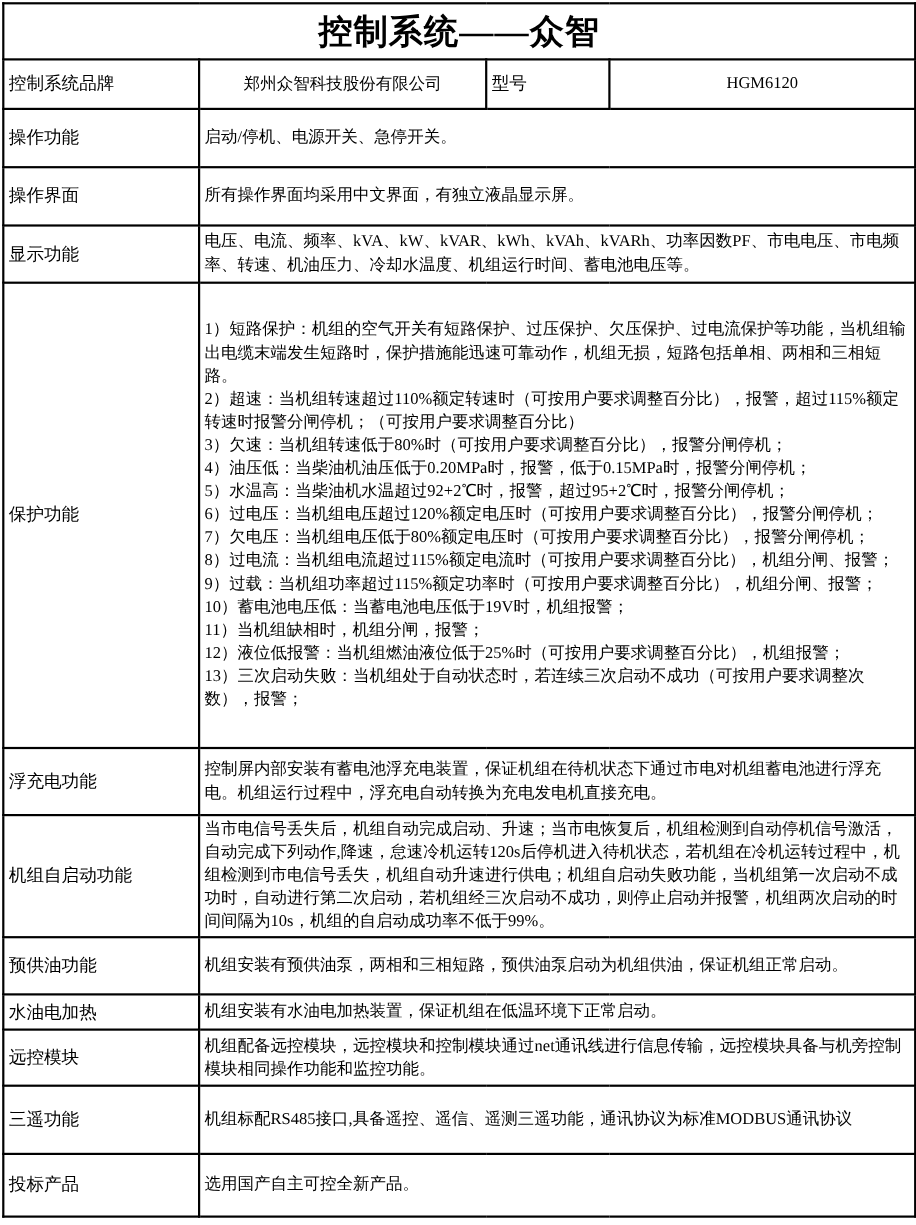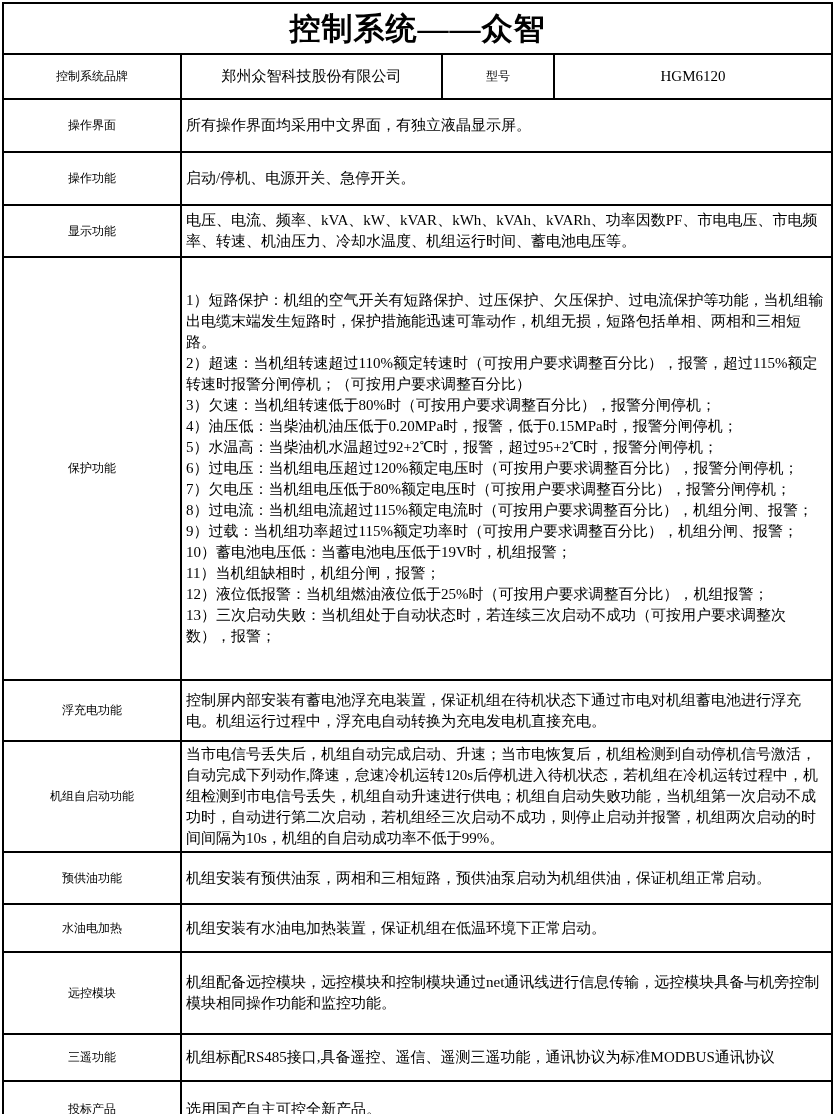--- a/index.html
+++ b/index.html
@@ -29,22 +29,22 @@
     padding: 2px 4px;
   }
   td.title-cell {
     text-align: center;
     font-weight: bold;
     font-size: 31px;
     letter-spacing: 1px;
     border: 3px solid #000000;
   }
   td.label-cell {
-    text-align: center;
-    font-size: 12px;
+    text-align: left;
+    font-size: 16px;
     padding: 2px 6px;
   }
   td.value-cell {
     text-align: center;
     font-size: 15px;
     margin-left: 32px;
   }
   td.content-cell {
     text-align: left;
     font-size: 15px;
@@ -72,27 +72,27 @@
     </tr>
 
     <tr style="height:45px">
       <td class="label-cell">控制系统品牌</td>
       <td class="value-cell">郑州众智科技股份有限公司</td>
       <td class="label-cell">型号</td>
       <td class="value-cell">HGM6120</td>
     </tr>
 
     <tr style="height:53px">
-      <td class="label-cell">操作界面</td>
-      <td class="content-cell" colspan="3">所有操作界面均采用中文界面，有独立液晶显示屏。</td>
+      <td class="label-cell">操作功能</td>
+      <td class="content-cell" colspan="3">启动/停机、电源开关、急停开关。</td>
     </tr>
 
     <tr style="height:53px">
-      <td class="label-cell">操作功能</td>
-      <td class="content-cell" colspan="3">启动/停机、电源开关、急停开关。</td>
+      <td class="label-cell">操作界面</td>
+      <td class="content-cell" colspan="3">所有操作界面均采用中文界面，有独立液晶显示屏。</td>
     </tr>
 
     <tr style="height:52px">
       <td class="label-cell">显示功能</td>
       <td class="content-cell" colspan="3">电压、电流、频率、kVA、kW、kVAR、kWh、kVAh、kVARh、功率因数PF、市电电压、市电频率、转速、机油压力、冷却水温度、机组运行时间、蓄电池电压等。</td>
     </tr>
 
     <tr style="height:423px">
       <td class="label-cell">保护功能</td>
       <td class="content-cell" colspan="3">1）短路保护：机组的空气开关有短路保护、过压保护、欠压保护、过电流保护等功能，当机组输出电缆末端发生短路时，保护措施能迅速可靠动作，机组无损，短路包括单相、两相和三相短路。
@@ -118,31 +118,31 @@
     <tr style="height:111px">
       <td class="label-cell">机组自启动功能</td>
       <td class="content-cell" colspan="3">当市电信号丢失后，机组自动完成启动、升速；当市电恢复后，机组检测到自动停机信号激活，自动完成下列动作,降速，怠速冷机运转120s后停机进入待机状态，若机组在冷机运转过程中，机组检测到市电信号丢失，机组自动升速进行供电；机组自启动失败功能，当机组第一次启动不成功时，自动进行第二次启动，若机组经三次启动不成功，则停止启动并报警，机组两次启动的时间间隔为10s，机组的自启动成功率不低于99%。</td>
     </tr>
 
     <tr style="height:52px">
       <td class="label-cell">预供油功能</td>
       <td class="content-cell" colspan="3">机组安装有预供油泵，两相和三相短路，预供油泵启动为机组供油，保证机组正常启动。</td>
     </tr>
 
-    <tr style="height:48px">
+    <tr style="height:32px">
       <td class="label-cell">水油电加热</td>
       <td class="content-cell" colspan="3">机组安装有水油电加热装置，保证机组在低温环境下正常启动。</td>
     </tr>
 
-    <tr style="height:82px">
+    <tr style="height:51px">
       <td class="label-cell">远控模块</td>
       <td class="content-cell" colspan="3">机组配备远控模块，远控模块和控制模块通过net通讯线进行信息传输，远控模块具备与机旁控制模块相同操作功能和监控功能。</td>
     </tr>
 
-    <tr style="height:47px">
+    <tr style="height:62px">
       <td class="label-cell">三遥功能</td>
       <td class="content-cell" colspan="3">机组标配RS485接口,具备遥控、遥信、遥测三遥功能，通讯协议为标准MODBUS通讯协议</td>
     </tr>
 
     <tr style="height:57px">
       <td class="label-cell">投标产品</td>
       <td class="content-cell" colspan="3">选用国产自主可控全新产品。</td>
     </tr>
   </tbody>
     </table>

